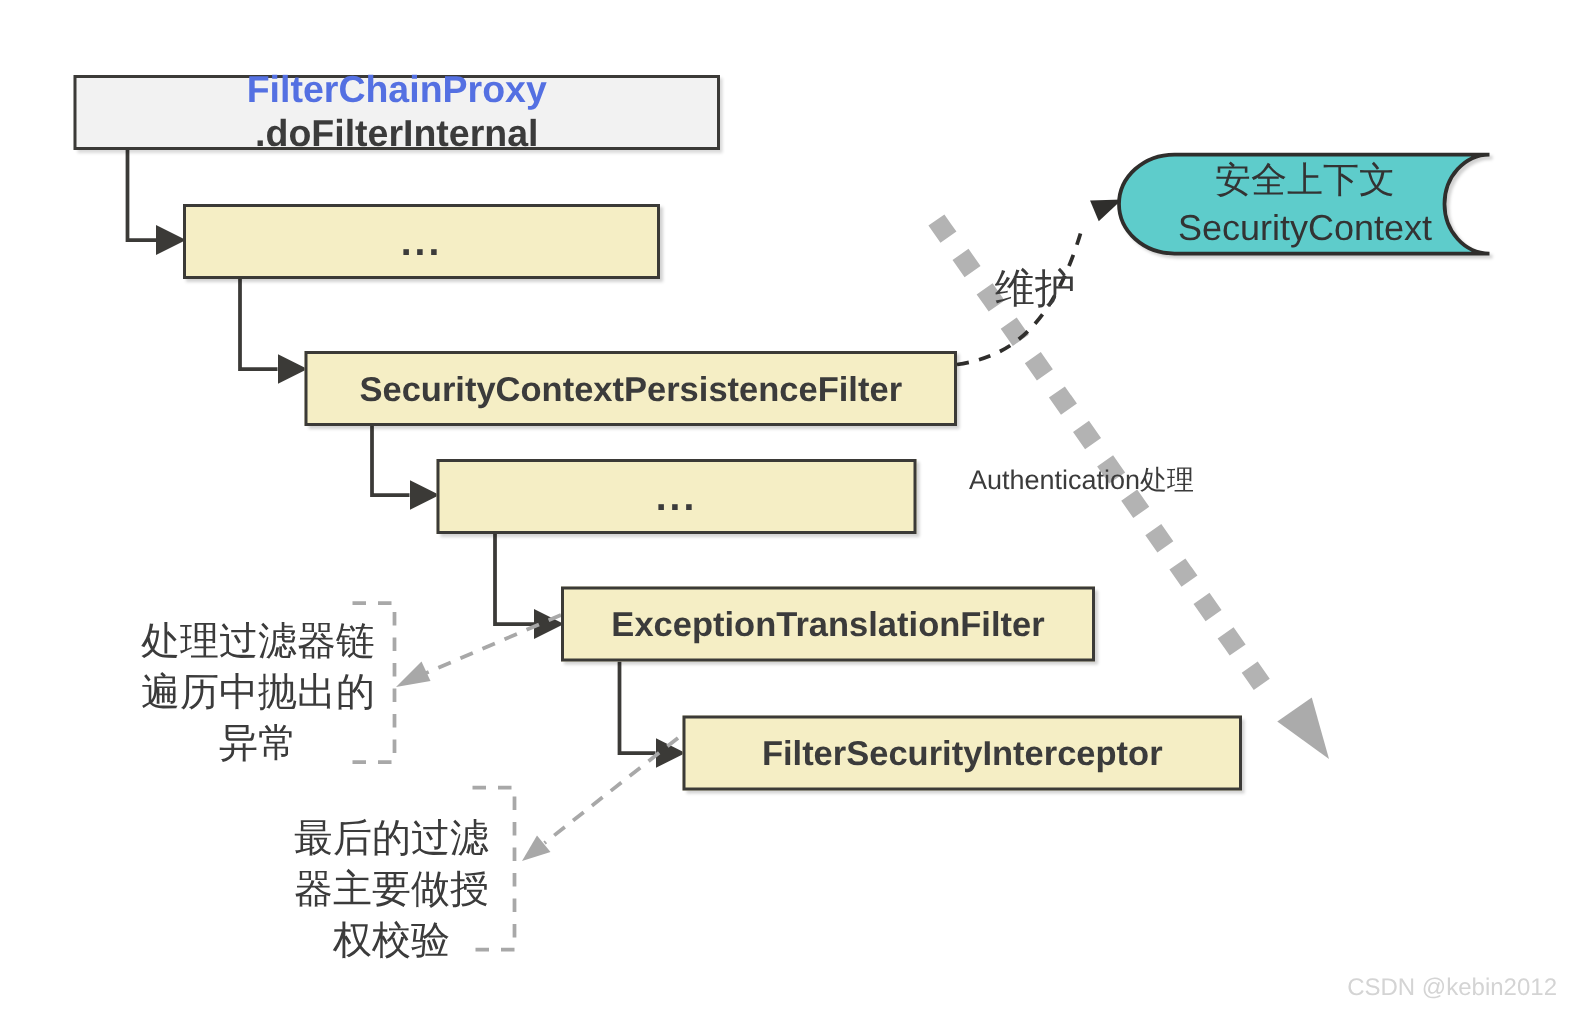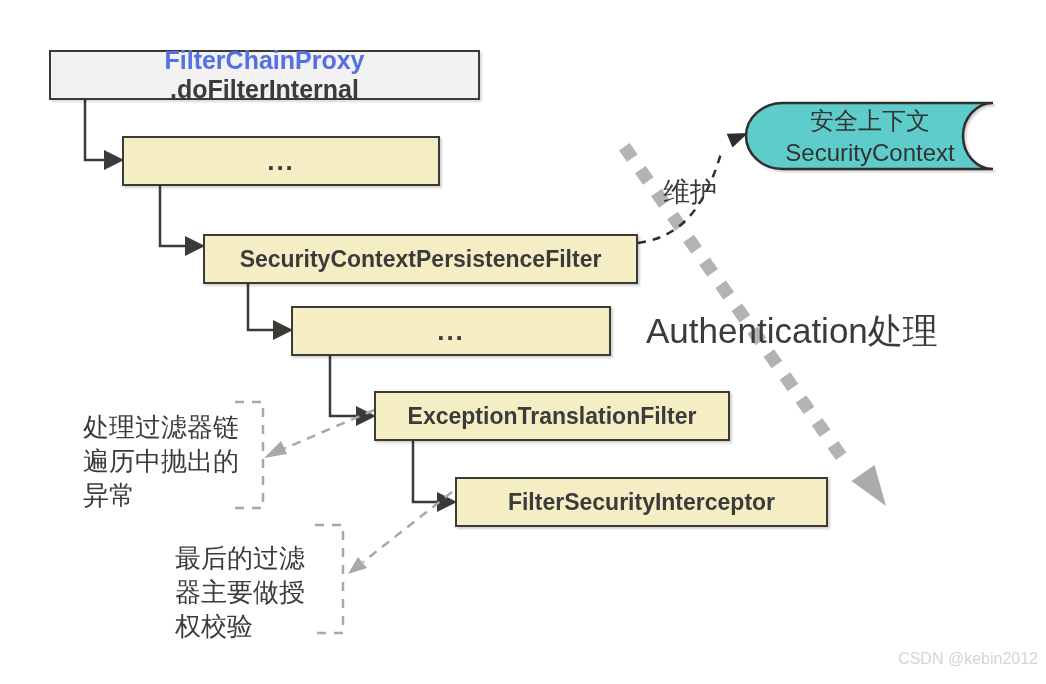--- a/index.html
+++ b/index.html
@@ -33,21 +33,21 @@
   }
   .title-node .cls{color:var(--accent-blue);font-weight:bold;}
   .title-node .mth{color:var(--text);font-weight:bold;text-align:center;}
   .store-label{
     position:absolute;left:762px;top:106px;width:216px;height:62px;
     display:flex;flex-direction:column;align-items:center;justify-content:space-between;
     font-size:24px;line-height:30px;color:#333;text-align:center;
   }
   .edge-label{position:absolute;font-size:26px;color:var(--text);white-space:nowrap;}
   .note{
-    position:absolute;font-size:26px;line-height:34px;
+    position:absolute;font-size:26px;line-height:34px;text-align:center;
     color:var(--text);white-space:pre-line;
   }
   .watermark{
     position:absolute;right:8px;top:650px;font-size:16px;color:var(--watermark);
     white-space:nowrap;
   }
 </style>
 </head>
 <body>
 
@@ -103,21 +103,21 @@
   <div class="node" style="left:455px;top:477px;width:373px;height:50px;">
     <span>FilterSecurityInterceptor</span>
   </div>
 
   <div class="store-label">
     <span>安全上下文</span>
     <span>SecurityContext</span>
   </div>
 
   <div class="edge-label" style="left:663px;top:174px;font-size:27px;">维护</div>
-  <div class="edge-label" style="left:646px;top:308px;font-size:35px;">Authentication处理</div>
+  <div class="edge-label" style="left:646px;top:308px;font-size:18px;">Authentication处理</div>
 
   <div class="note" style="left:83px;top:410px;width:178px;">处理过滤器链
 遍历中抛出的
 异常</div>
   <div class="note" style="left:175px;top:541px;width:172px;">最后的过滤
 器主要做授
 权校验</div>
 
   <div class="watermark">CSDN @kebin2012</div>
 

